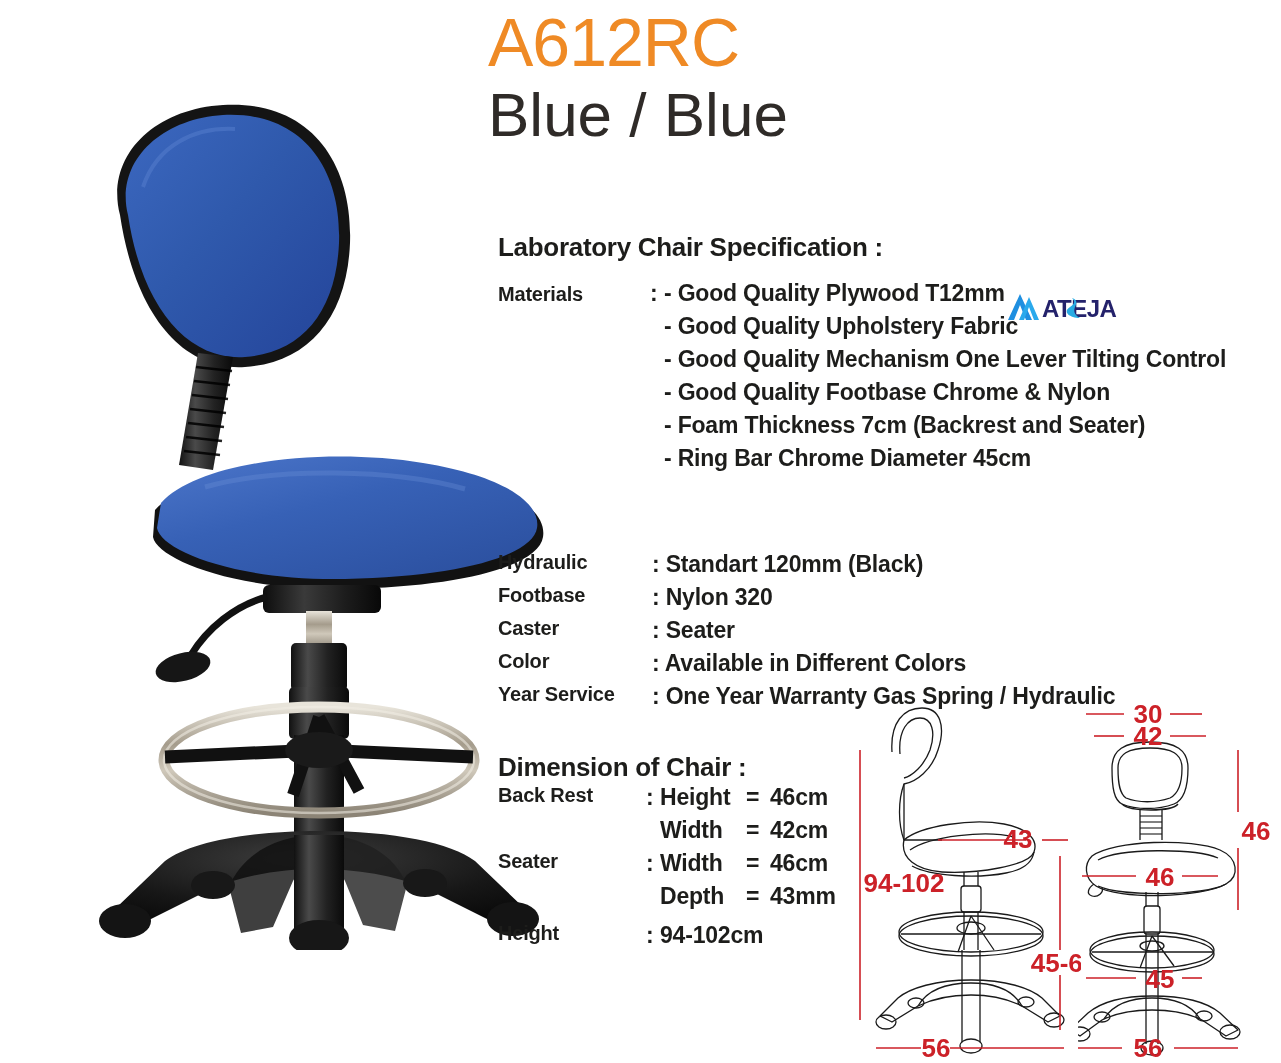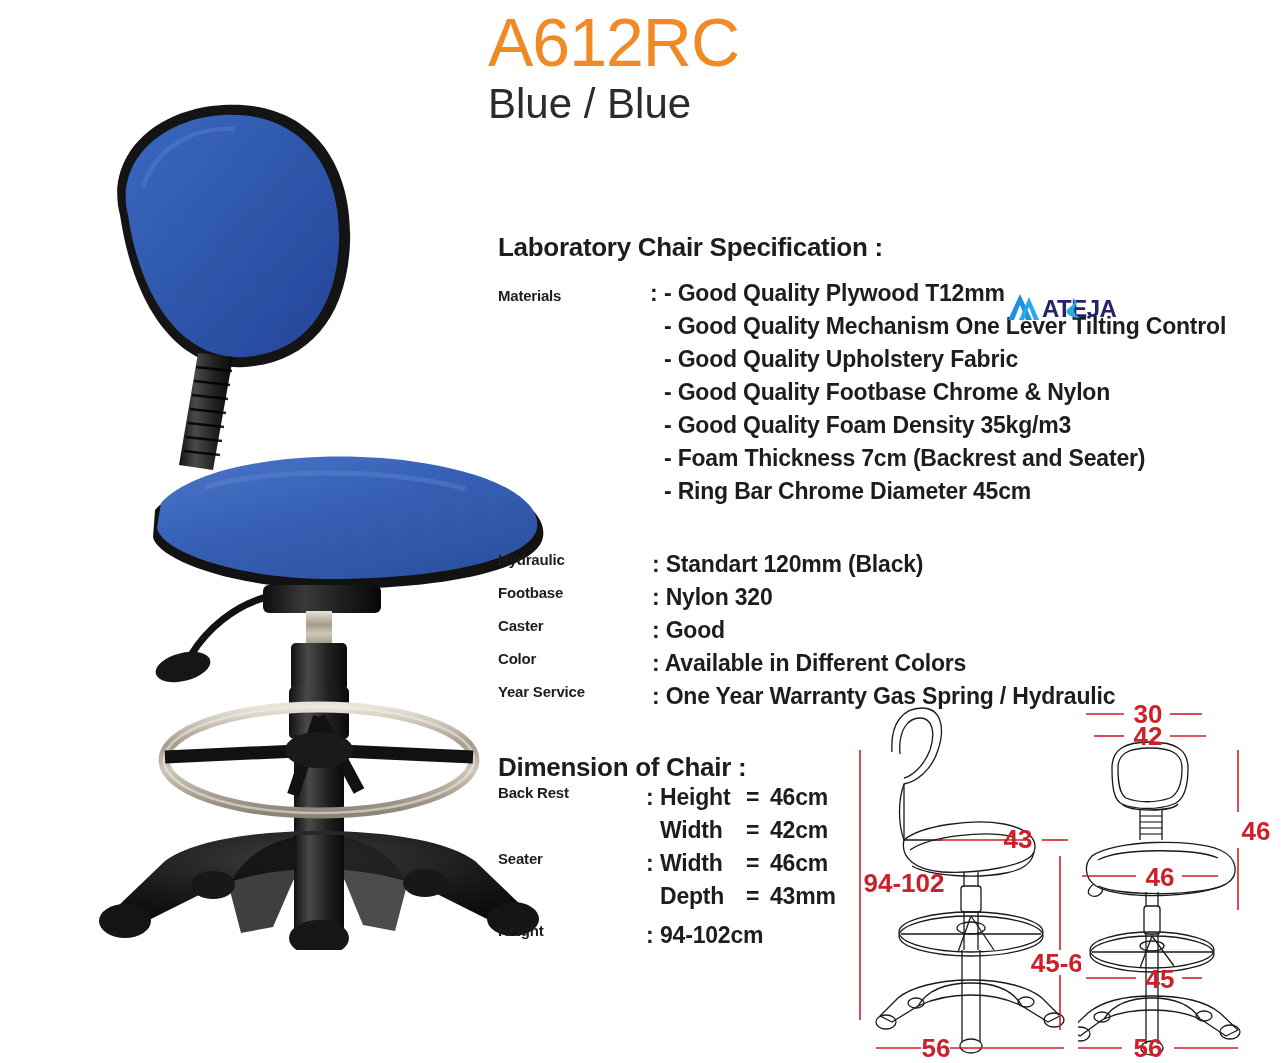--- a/index.html
+++ b/index.html
@@ -16,38 +16,38 @@
     color: #231f20;
   }
 
   
   #title-block { position: absolute; left: 488px; top: 8px; width: 740px; }
   #product-code {
     font-size: 68px; font-weight: normal; line-height: 1.0;
     color: #ef8a25; letter-spacing: -1px; margin: 0;
   }
   #product-color {
-    font-size: 42px; font-weight: normal; line-height: 1.05;
+    font-size: 62px; font-weight: normal; line-height: 1.05;
     color: #2f2b28; margin: 6px 0 0 0; letter-spacing: 0px;
   }
 
   
   #chair-photo {
     position: absolute; left: 95px; top: 95px;
     width: 455px; height: 855px;
   }
 
   
   .spec-wrap { position: absolute; }
   .spec-heading {
     font-size: 26px; font-weight: bold; color: #1d1d1b;
     letter-spacing: -0.3px; white-space: nowrap;
   }
   .lbl {
-    font-size: 15px; font-weight: bold; color: #1d1d1b;
+    font-size: 20px; font-weight: bold; color: #1d1d1b;
     letter-spacing: -0.2px;
   }
   .val {
     font-size: 23px; font-weight: bold; color: #1d1d1b;
     letter-spacing: -0.2px;
   }
 
   #materials-block { left: 498px; top: 232px; }
   #materials-block .spec-heading { margin-bottom: 14px; }
   #materials-block .mat-row { display: flex; align-items: baseline; }
@@ -197,33 +197,29 @@
   <div class="spec-heading">Laboratory Chair Specification :</div>
   <div class="mat-row">
     <div class="lbl mat-label">Materials</div>
     <div class="mat-list">
       <div class="mat-item">
           <span class="val mat-colon">:</span>
           <span class="val">- Good Quality Plywood T12mm</span>
         </div>
       <div class="mat-item">
           <span class="val mat-colon"></span>
+          <span class="val">- Good Quality Upholstery Fabric</span>
+        </div>
+      <div class="mat-item">
+          <span class="val mat-colon"></span>
           <span class="val">- Good Quality Mechanism One Lever Tilting Control</span>
-        </div>
-      <div class="mat-item">
-          <span class="val mat-colon"></span>
-          <span class="val">- Good Quality Upholstery Fabric</span>
         </div>
       <div class="mat-item">
           <span class="val mat-colon"></span>
           <span class="val">- Good Quality Footbase Chrome &amp; Nylon</span>
-        </div>
-      <div class="mat-item">
-          <span class="val mat-colon"></span>
-          <span class="val">- Good Quality Foam Density 35kg/m3</span>
         </div>
       <div class="mat-item">
           <span class="val mat-colon"></span>
           <span class="val">- Foam Thickness 7cm (Backrest and Seater)</span>
         </div>
       <div class="mat-item">
           <span class="val mat-colon"></span>
           <span class="val">- Ring Bar Chrome Diameter 45cm</span>
         </div>
     </div>
@@ -248,21 +244,21 @@
   <div class="d-row">
       <span class="lbl d-label">Hydraulic</span>
       <span class="val d-value">: Standart 120mm (Black)</span>
     </div>
   <div class="d-row">
       <span class="lbl d-label">Footbase</span>
       <span class="val d-value">: Nylon 320</span>
     </div>
   <div class="d-row">
       <span class="lbl d-label">Caster</span>
-      <span class="val d-value">: Good</span>
+      <span class="val d-value">: Seater</span>
     </div>
   <div class="d-row">
       <span class="lbl d-label">Color</span>
       <span class="val d-value">: Available in Different Colors</span>
     </div>
   <div class="d-row">
       <span class="lbl d-label">Year Service</span>
       <span class="val d-value">: One Year Warranty Gas Spring / Hydraulic</span>
     </div>
 </div>

